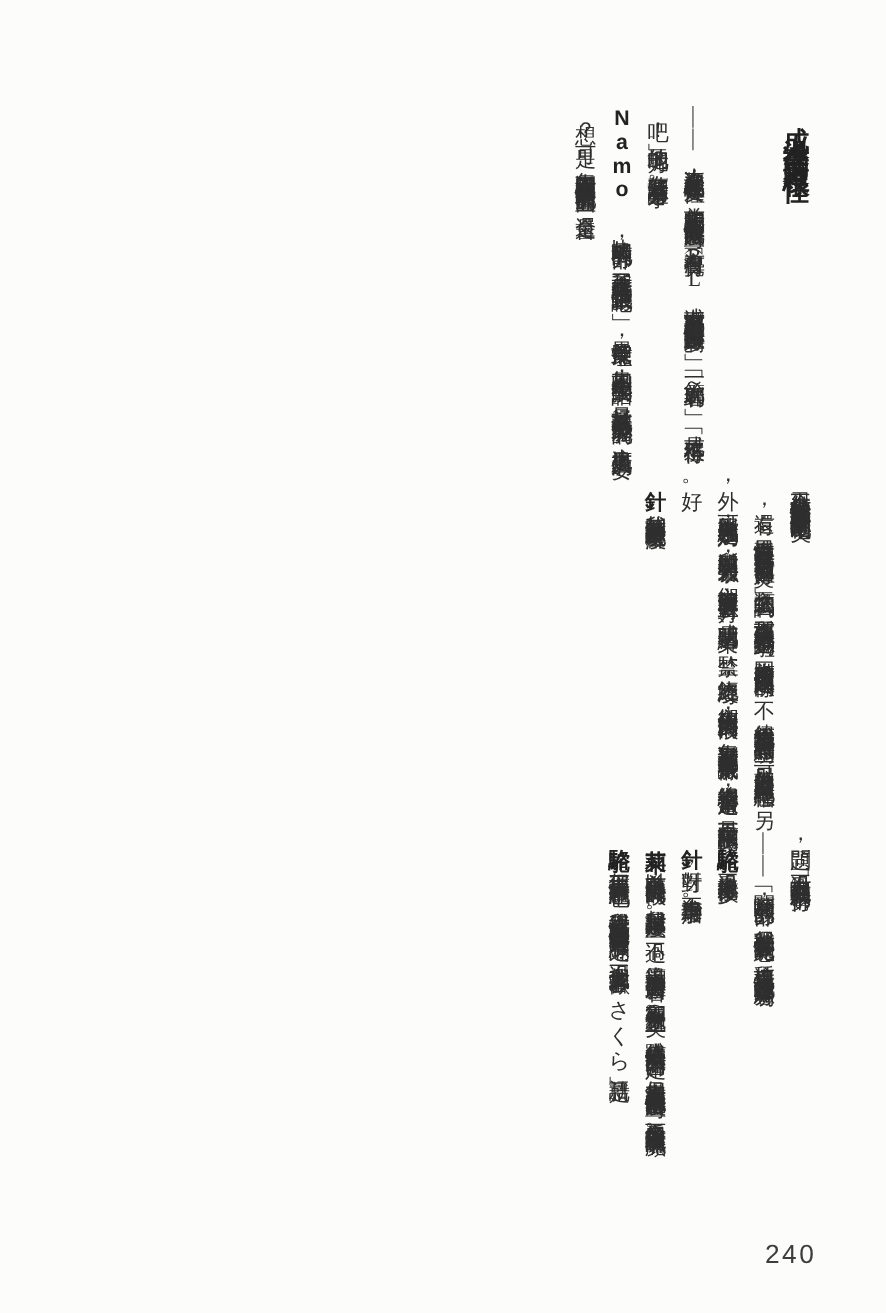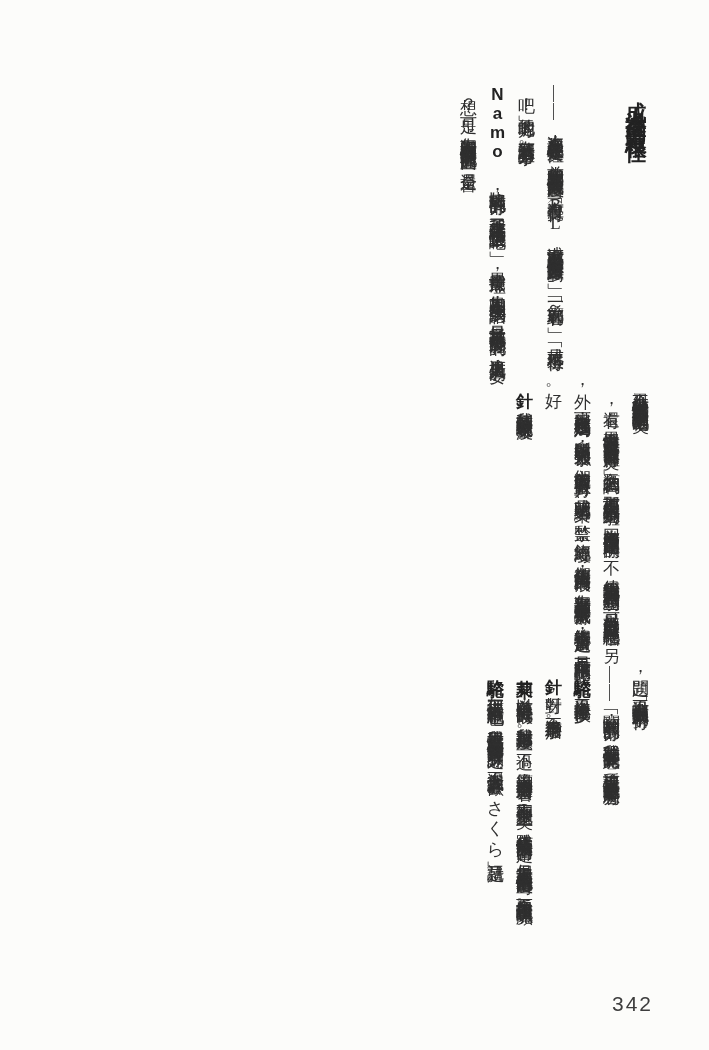--- a/index.html
+++ b/index.html
@@ -83,15 +83,15 @@
 
   <section class="band band-bottom">
     <p class="para">問題，不過只有「啊嘿顏勝利手勢」不行。</p>
     <p class="para">——關於「啊嘿顏」的部分，我很聽聽看女性的意見呢！這種表現在男性讀者中也是非常好惡分明。</p>
     <p class="para"><b class="speaker">駱駝</b><span>不過最近好像比較少了？</span></p>
     <p class="para"><b class="speaker">針</b><span>對呀，至少沒有再增加了。</span></p>
     <p class="para"><b class="speaker">莉菜</b><span>以前有陣子很流行的時候，我超討厭那類漫畫。不過，等風潮過去後再重新回去看，卻不知不覺就迷上了（笑）。雖然得依具體的故事內容而定，但是想看那種賣蠢系的色情漫畫時，反而會很希望出現啊嘿顏呢。</span></p>
     <p class="para"><b class="speaker">駱駝</b><span>但那種表情本身一點也不色吧？我覺得男性向成人漫畫的色情和搞笑常常只有一線之隔。不過我個人非常喜歡「みさくら語」就是</span></p>
   </section>
 
-  <div class="page-number">342</div>
+  <div class="page-number">240</div>
 
 </div>
 
 </body></html>

